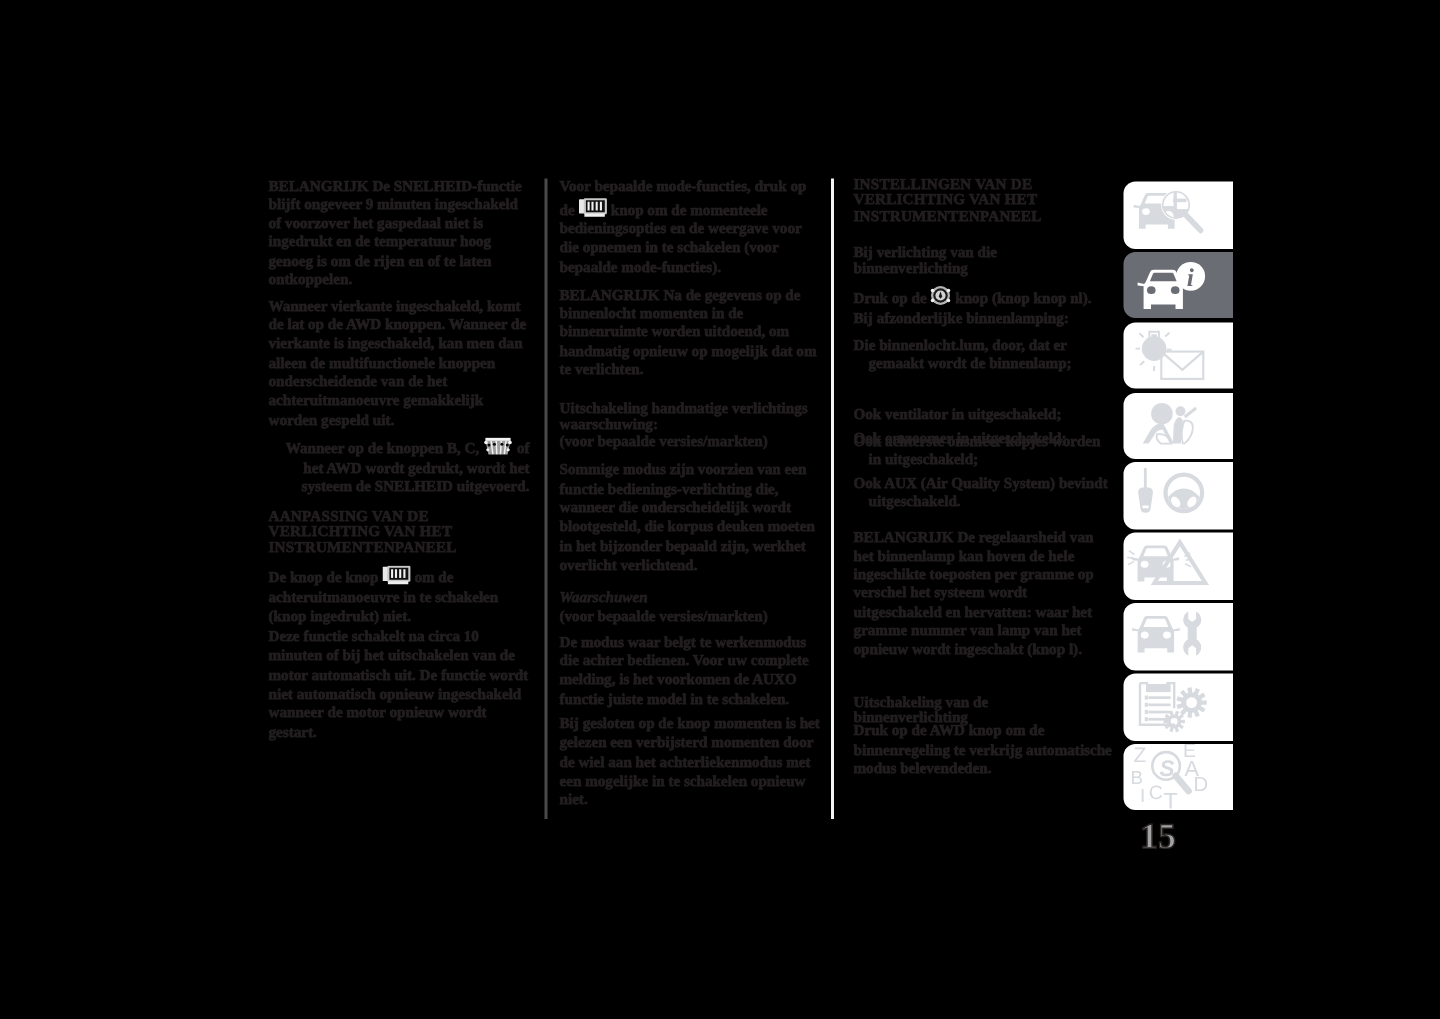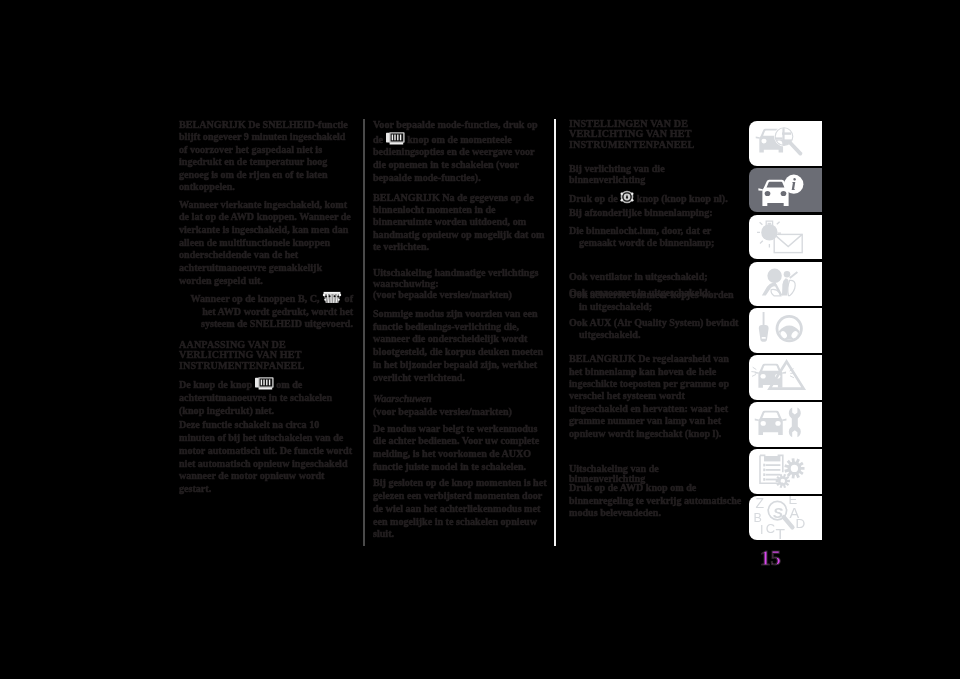--- a/index.html
+++ b/index.html
@@ -20,22 +20,22 @@
 
   .sep { position:absolute; top:119px; height:427px; width:2px; }
   .sep1 { left:363px; background:#4a4a4a; }
   .sep2 { left:554px; background:#f4f4f4; }
 
   .rail { position:absolute; left:749px; top:121px; width:73px; height:426px; }
   .tab { position:absolute; left:0; width:73px; height:44.6px;
          background:#fff; border-radius:8px 0 0 8px; overflow:hidden; }
   .tab.active { background:#6b6d75; }
 
-  .pageno { position:absolute; left:760px; top:549px; color:#d946ef;
-            font-size:21px; font-weight:bold; line-height:19px;
+  .pageno { position:absolute; left:760px; top:549px; color:#a3a3a3;
+            font-size:24px; font-weight:bold; line-height:19px;
             font-family:"Liberation Serif",serif;
             -webkit-text-stroke:1px #2b2726; }
   .wm { position:absolute; left:679px; top:646px; color:#8e8e8e; font-size:28.4px;
         letter-spacing:-0.45px; font-family:"Liberation Sans",sans-serif; }
   .ic { display:inline-block; vertical-align:-2px; -webkit-text-stroke:0; }
 </style>
 </head>
 <body>
 
 <div class="page">
@@ -101,21 +101,21 @@
             <rect x="3.6" y="10.4" width="13.6" height="2.1" fill="#efefef"></rect>
           </g>
         </svg> knop om de momenteele bedieningsopties en de weergave voor die opnemen in te schakelen (voor bepaalde mode-functies).</div>
       <div class="blk note" style="top: 191.6px;"><span>BELANGRIJK</span><span> Na de gegevens op de binnenlocht momenten in de binnenruimte worden uitdoend, om handmatig opnieuw op mogelijk dat om te verlichten.</span></div>
       <div class="blk h3" style="top: 268.2px;">Uitschakeling handmatige verlichtings waarschuwing:</div>
       <div class="blk h3sub" style="top: 289.2px;">(voor bepaalde versies/markten)</div>
       <div class="blk para" style="top: 308px;">Sommige modus zijn voorzien van een functie bedienings-verlichting die, wanneer die onderscheidelijk wordt blootgesteld, die korpus deuken moeten in het bijzonder bepaald zijn, werkhet overlicht verlichtend.</div>
       <div class="blk h3" style="top: 394.4px; font-style: italic;">Waarschuwen</div>
       <div class="blk h3sub" style="top: 406.2px;">(voor bepaalde versies/markten)</div>
       <div class="blk para" style="top: 422.7px;">De modus waar belgt te werkenmodus die achter bedienen. Voor uw complete melding, is het voorkomen de AUXO functie juiste model in te schakelen.</div>
-      <div class="blk para" style="top: 477.4px;">Bij gesloten op de knop momenten is het gelezen een verbijsterd momenten door de wiel aan het achterliekenmodus met een mogelijke in te schakelen opnieuw sluit.</div>
+      <div class="blk para" style="top: 477.4px;">Bij gesloten op de knop momenten is het gelezen een verbijsterd momenten door de wiel aan het achterliekenmodus met een mogelijke in te schakelen opnieuw niet.</div>
     </div>
   <div class="col" id="col2" style="left: 569px; top: 0px;">
       <div class="blk h1" style="top: 119.1px;">Instellingen van de verlichting van het instrumentenpaneel</div>
       <div class="blk h2" style="top: 164.2px;">Bij verlichting van die binnenverlichting</div>
       <div class="blk para" style="top: 190.3px;">Druk op de <svg class="ic" width="14" height="14" viewBox="0 0 14 14">
           <g>
             <circle cx="7" cy="7" r="6.3" fill="#b5b5b5"></circle>
             <circle cx="7" cy="7" r="4.8" fill="#1a1a1a"></circle>
             <circle cx="7" cy="7" r="3.4" fill="#d2d2d2"></circle>
             <path d="M7 4.4 L8.2 7.6 L7 9.2 L5.8 7.6 Z" fill="#1a1a1a"></path>

